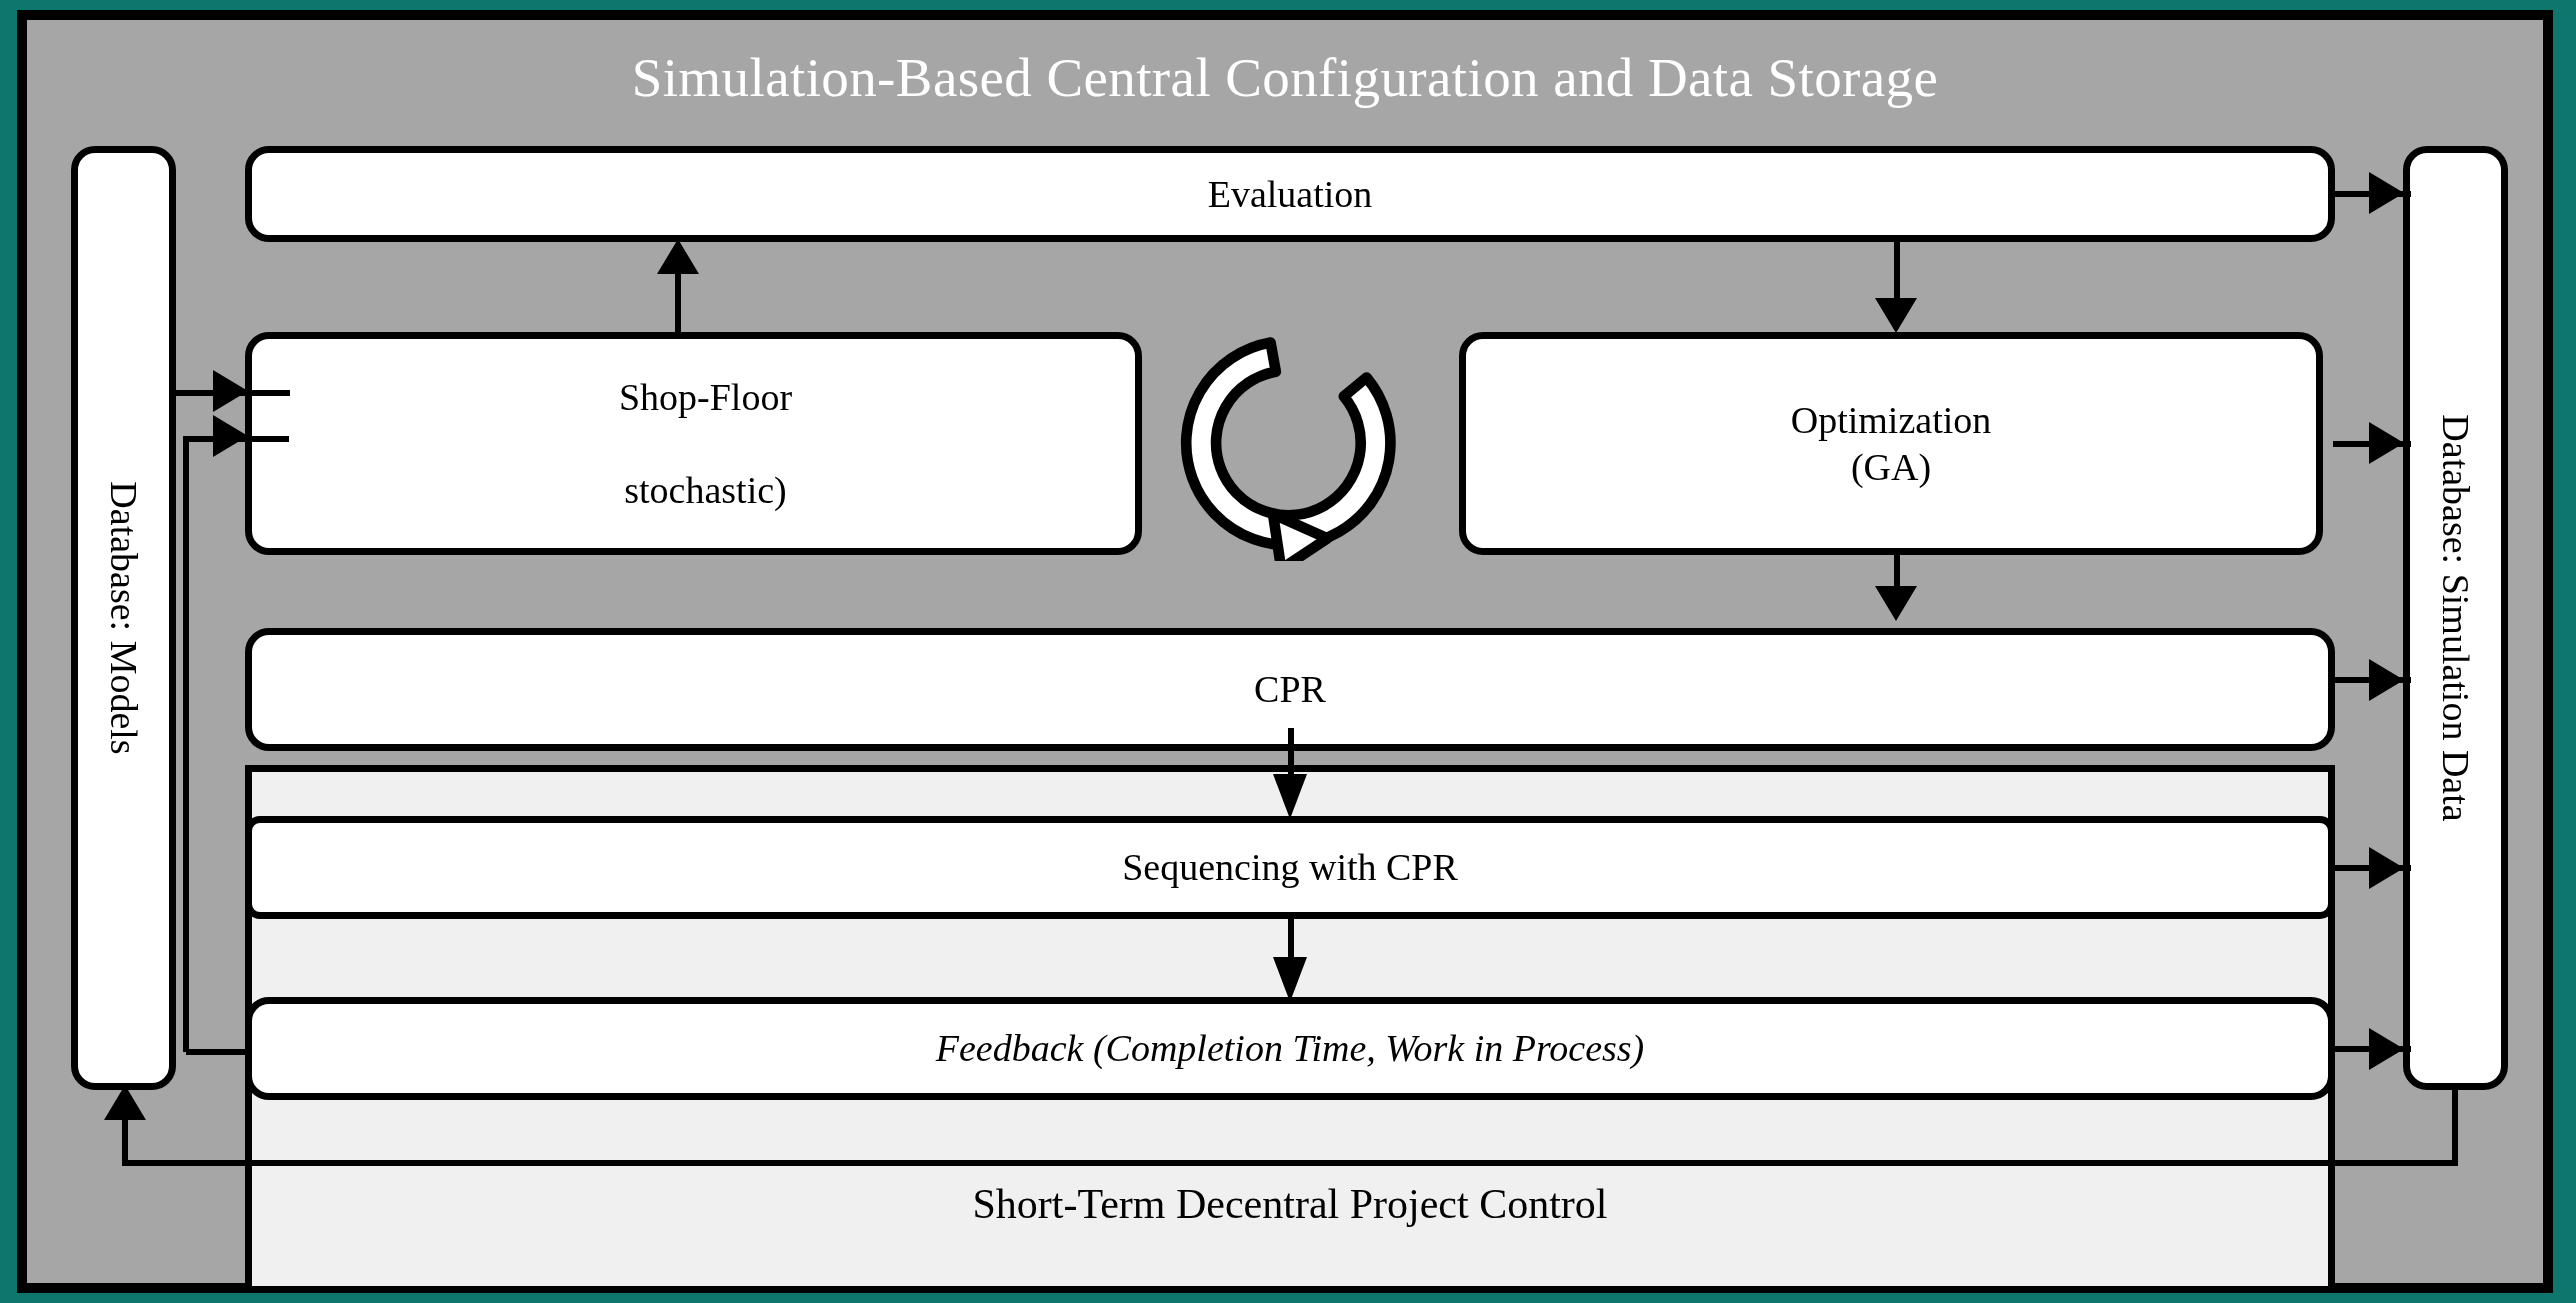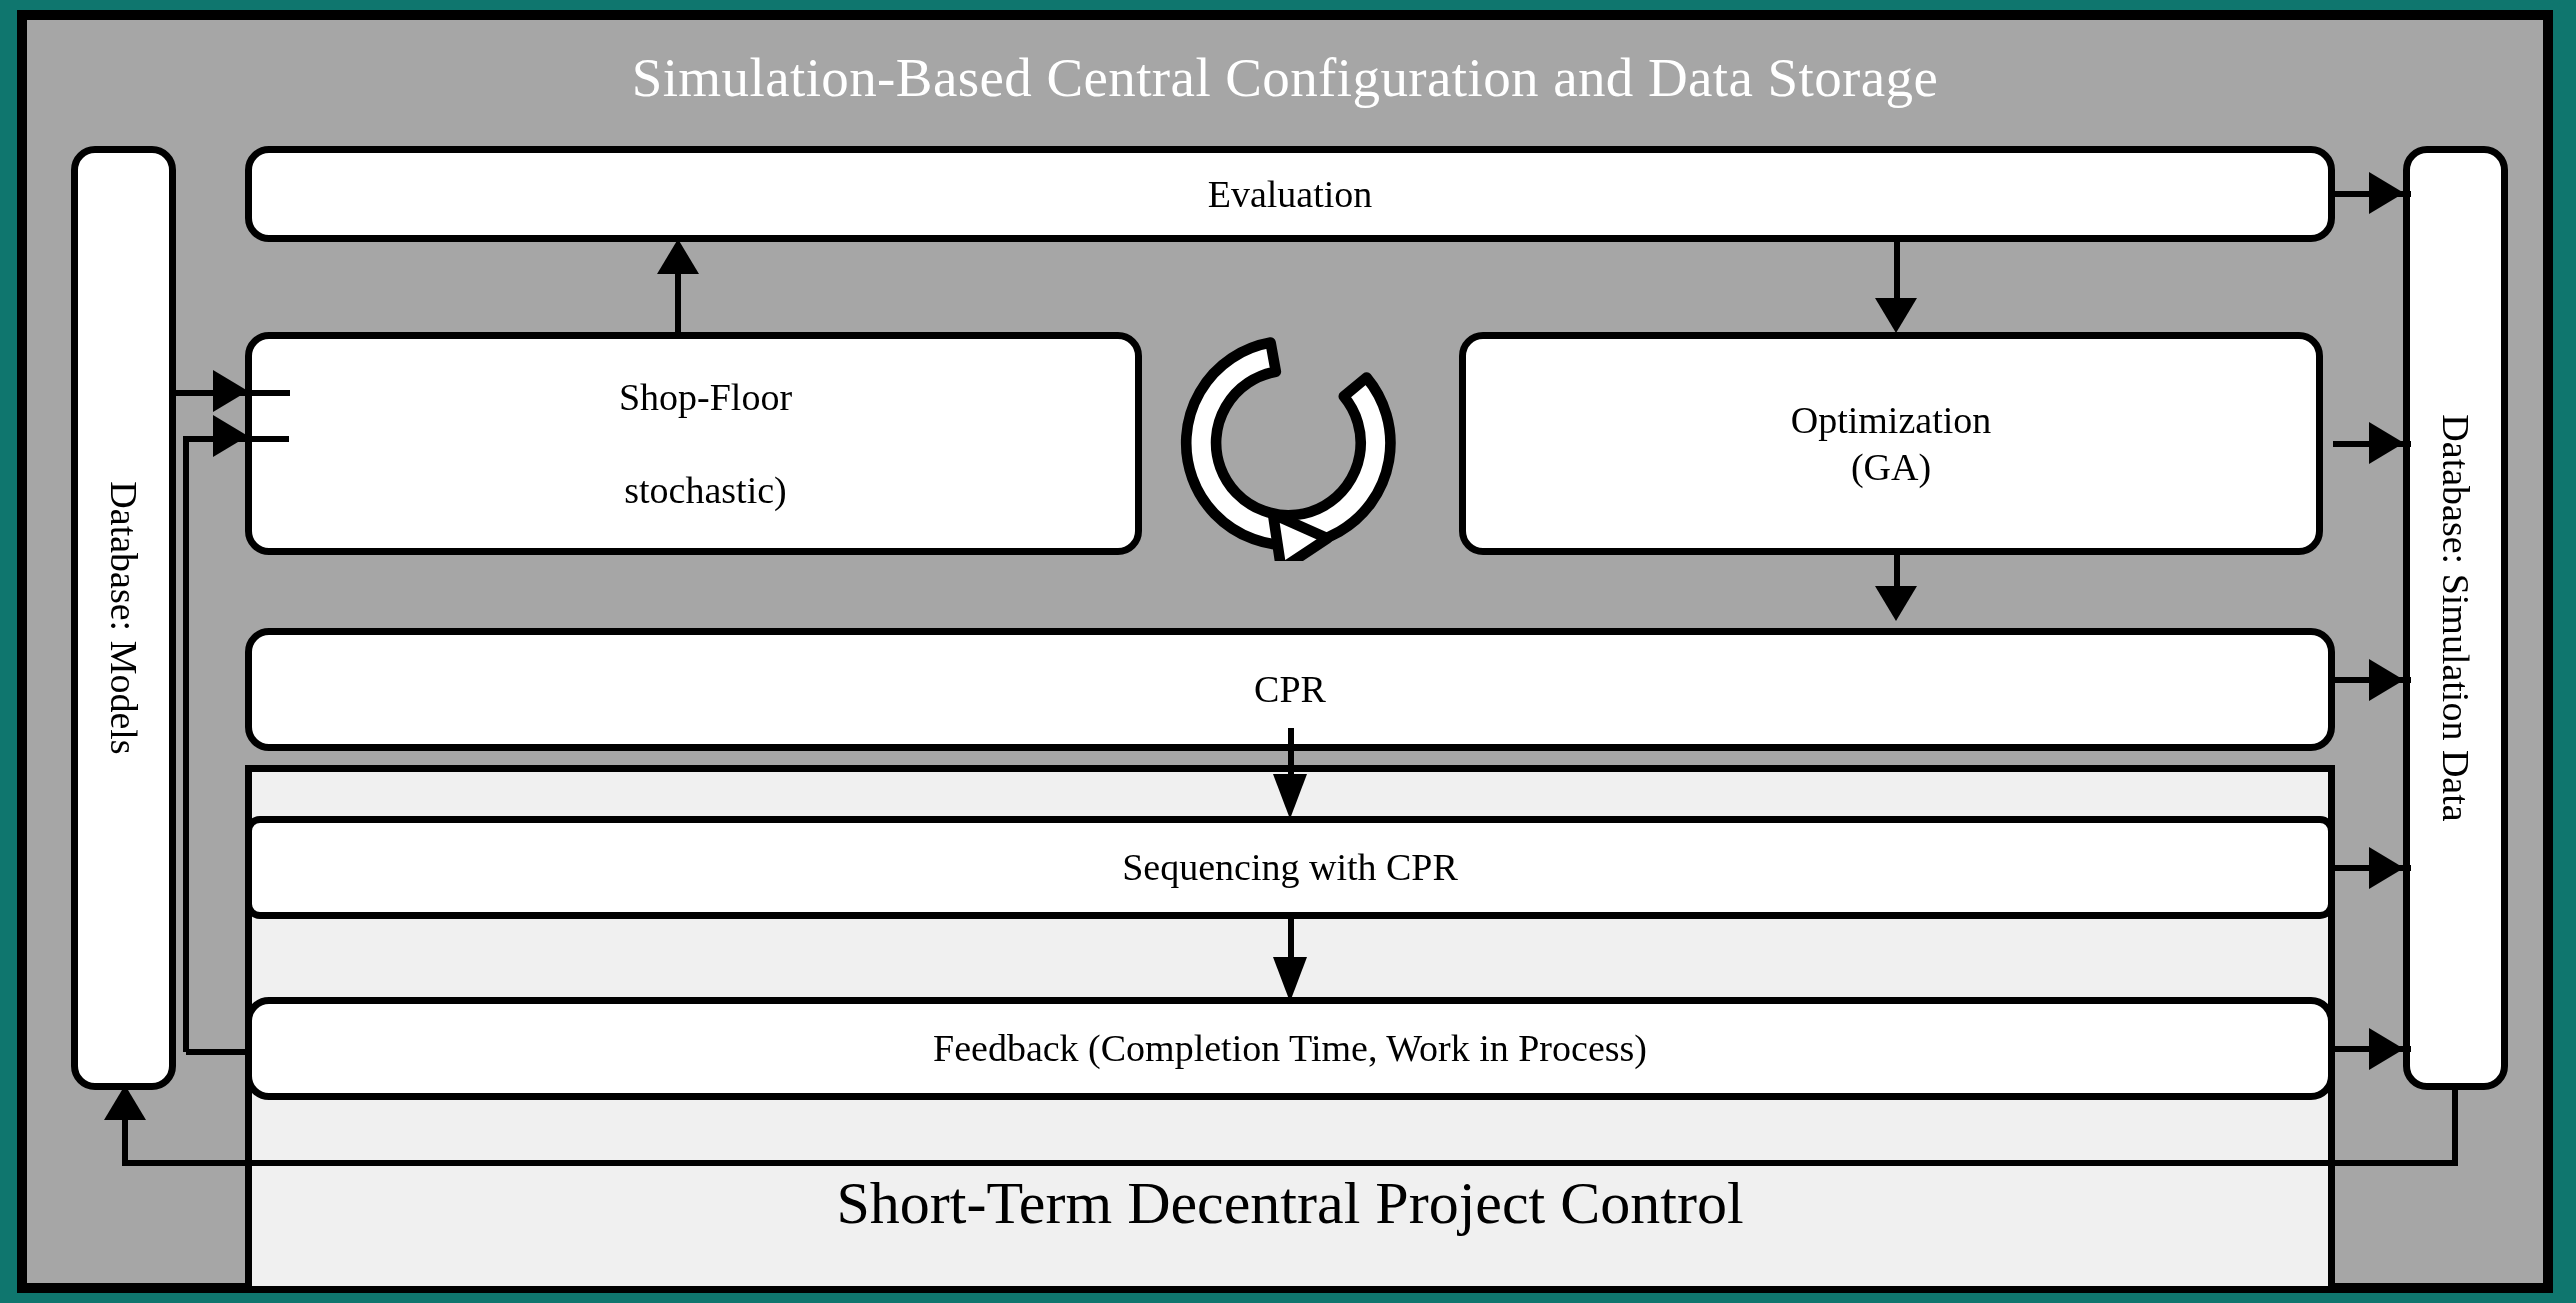--- a/index.html
+++ b/index.html
@@ -40,21 +40,21 @@
     font-size:38px;color:#000000;
   }
 
   
   .decentral-panel{
     position:absolute;background:#f0f0f0;border:7px solid #000000;
     box-sizing:border-box;
   }
   .decentral-title{
     position:absolute;display:flex;align-items:center;justify-content:center;
-    font-size:60px;color:#000000;white-space:nowrap;
+    font-size:42px;color:#000000;white-space:nowrap;
   }
 
   
   .ln{position:absolute;background:#000000;}
   .ln.h{height:5.7px;}
   .ln.v{width:5.7px;}
 
   .arrow{position:absolute;width:0;height:0;}
   .arrow.right{border-top:21px solid transparent;border-bottom:21px solid transparent;border-left:35px solid #000000;}
   .arrow.down {border-left:21px solid transparent;border-right:21px solid transparent;border-top:35px solid #000000;}
@@ -107,21 +107,21 @@
   </div>
 
   <div class="node" style="left:245px;top:628px;width:2090px;height:123px;">
     <span class="inner">CPR</span>
   </div>
 
   <div class="node" style="left:245px;top:816px;width:2090px;height:103px;border-radius:15px;">
     <span class="inner">Sequencing with CPR</span>
   </div>
 
-  <div class="node" style="left:245px;top:997px;width:2090px;height:103px;">
+  <div class="node" style="left:245px;top:997px;width:2090px;height:103px;font-style:italic;">
     <span class="inner">Feedback (Completion Time, Work in Process)</span>
   </div>
 
   <div class="cycle-icon" style="left:1171px;top:327px;width:234px;height:234px;">
     <svg width="234" height="234" viewBox="0 0 110 110" aria-hidden="true">
       <path d="M 31 97
                A 48 48 0 1 1 79 97
                L 72 85
                A 34 34 0 1 0 38 85
                Z" transform="rotate(200 55 55)" fill="#ffffff" stroke="#000000" stroke-width="5" stroke-linejoin="round"></path>

